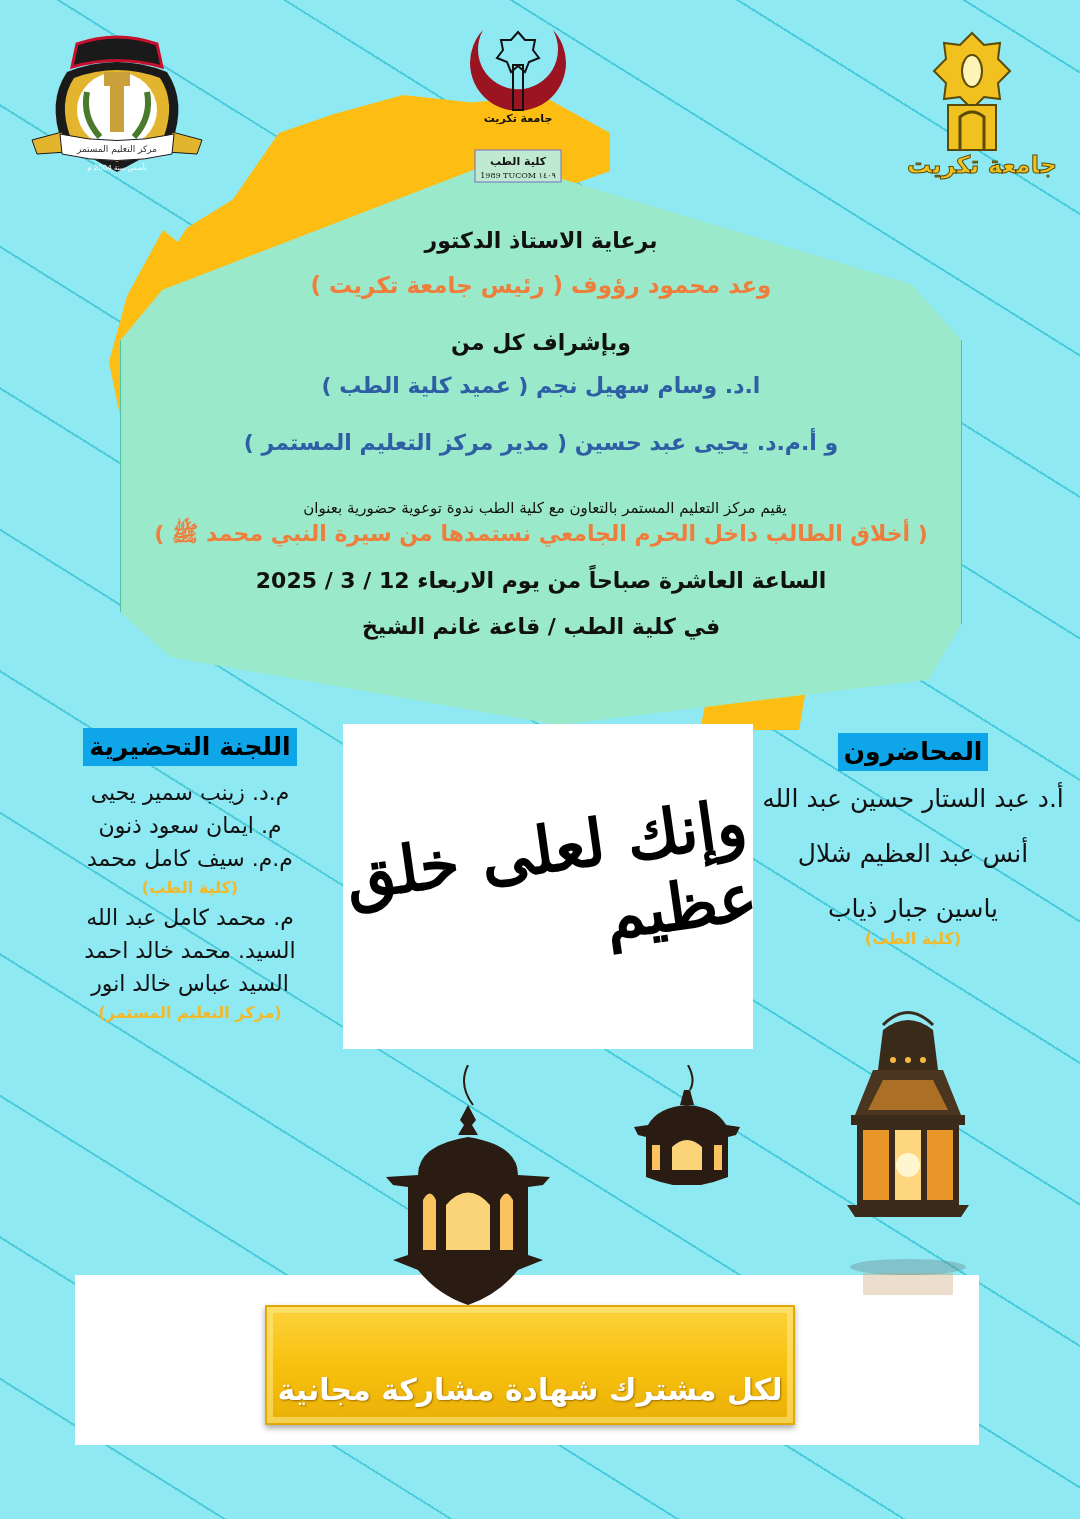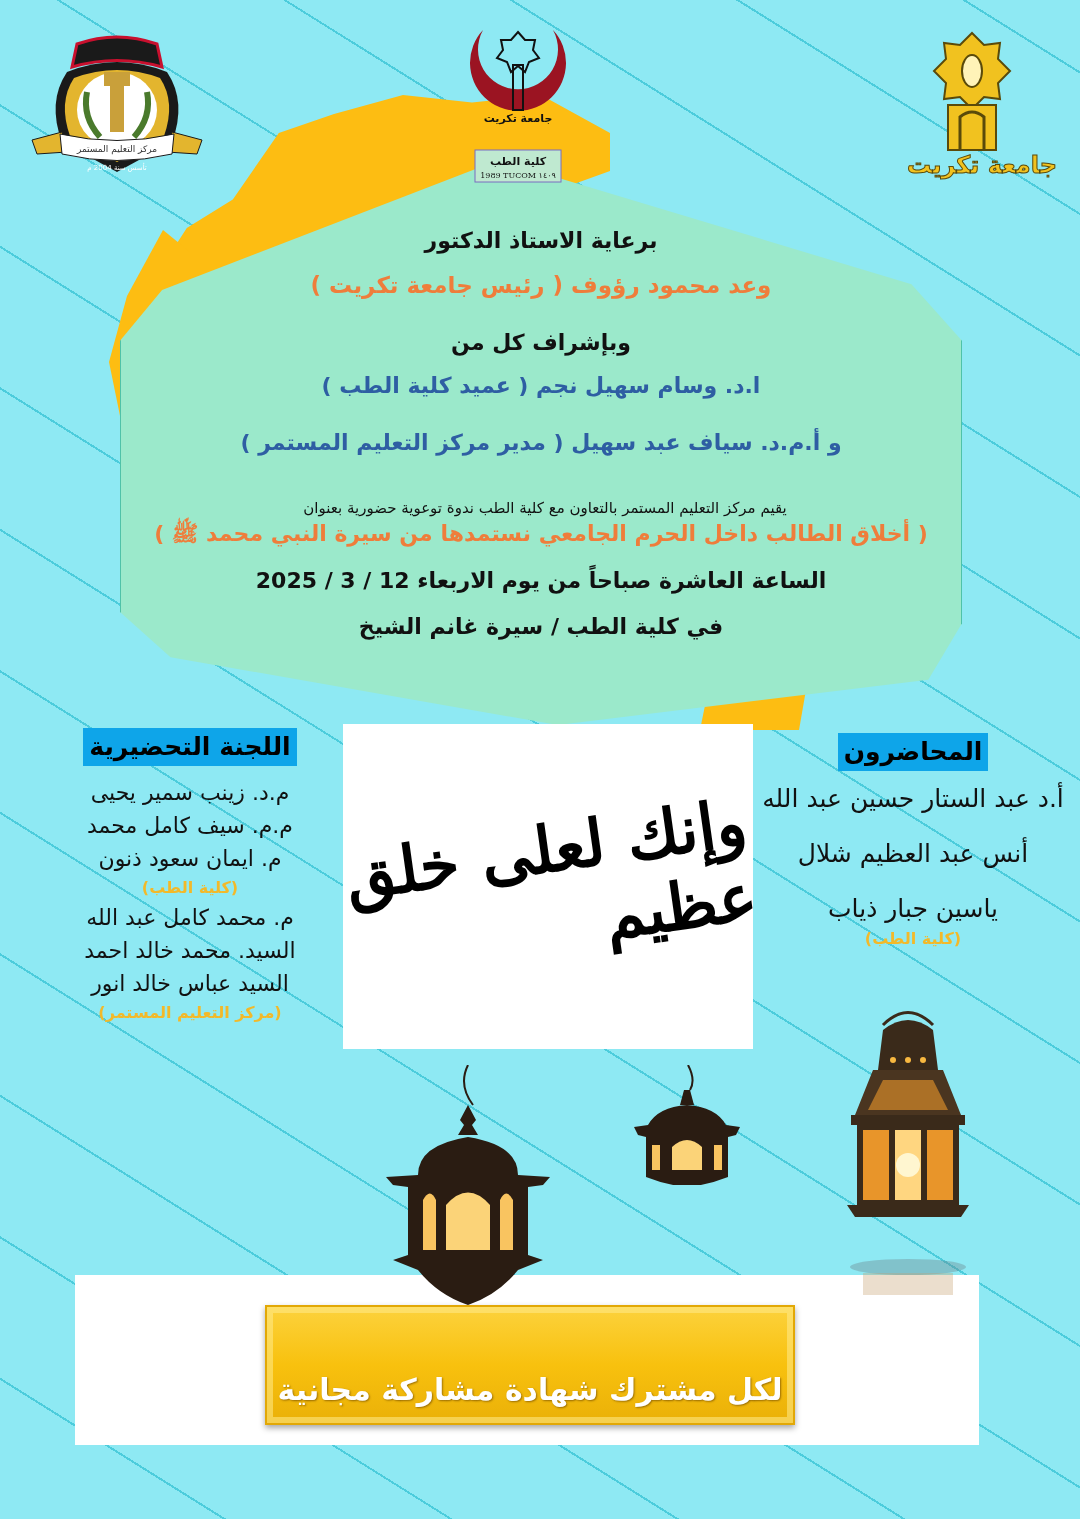--- a/index.html
+++ b/index.html
@@ -140,36 +140,36 @@
     <path d="M48 80 L96 80 L96 125 L48 125 Z" fill="#f1c21f" stroke="#5a4a0a" stroke-width="2"></path>
     <path d="M60 125 L60 92 Q72 82 84 92 L84 125" fill="none" stroke="#5a4a0a" stroke-width="3"></path>
     <text x="82" y="148" font-size="24" text-anchor="middle" fill="#f1c21f" stroke="#5a4a0a" stroke-width="1" font-weight="bold" font-family="DejaVu Sans, sans-serif">جامعة تكريت</text>
   </svg>
 </div>
 
 <div class="center-text t-black" style="top:228px;font-size:22px;">برعاية الاستاذ الدكتور</div>
 <div class="center-text t-orange" style="top:272px;font-size:23px;">وعد محمود رؤوف ( رئيس جامعة تكريت )</div>
 <div class="center-text t-black" style="top:330px;font-size:22px;">وبإشراف كل من</div>
 <div class="center-text t-blue" style="top:373px;font-size:22px;">ا.د. وسام سهيل نجم ( عميد كلية الطب )</div>
-<div class="center-text t-blue" style="top:430px;font-size:22px;">و أ.م.د. سياف عبد سهيل ( مدير مركز التعليم المستمر )</div>
+<div class="center-text t-blue" style="top:430px;font-size:22px;">و أ.م.د. يحيى عبد حسين ( مدير مركز التعليم المستمر )</div>
 <div class="center-text t-black" style="top:499px;font-size:15px;font-weight:normal;padding-left:8px;">يقيم مركز التعليم المستمر بالتعاون مع كلية الطب ندوة توعوية حضورية بعنوان</div>
 <div class="center-text t-orange" style="top:520px;font-size:22px;">( أخلاق الطالب داخل الحرم الجامعي نستمدها من سيرة النبي محمد ﷺ )</div>
 <div class="center-text t-black" style="top:568px;font-size:22px;">الساعة العاشرة صباحاً من يوم الاربعاء 12 / 3 / 2025</div>
-<div class="center-text t-black" style="top:614px;font-size:22px;">في كلية الطب / سيرة غانم الشيخ</div>
+<div class="center-text t-black" style="top:614px;font-size:22px;">في كلية الطب / قاعة غانم الشيخ</div>
 
 <div class="box-white calligraphy">
   <span class="cal-text">وإنك لعلى خلق عظيم</span>
 </div>
 
 <div class="side-col col-committee">
   <div><span class="hl-title">اللجنة التحضيرية</span></div>
   <div style="height:10px"></div>
   <div class="name-line">م.د. زينب سمير يحيى</div>
+  <div class="name-line">م. ايمان سعود ذنون</div>
   <div class="name-line">م.م. سيف كامل محمد</div>
-  <div class="name-line">م. ايمان سعود ذنون</div>
   <div class="aff">(كلية الطب)</div>
   <div class="name-line">م. محمد كامل عبد الله</div>
   <div class="name-line">السيد. محمد خالد احمد</div>
   <div class="name-line">السيد عباس خالد انور</div>
   <div class="aff">(مركز التعليم المستمر)</div>
 </div>
 
 <div class="side-col col-lecturers">
   <div><span class="hl-title">المحاضرون</span></div>
   <div class="lect-line">أ.د عبد الستار حسين عبد الله</div>

